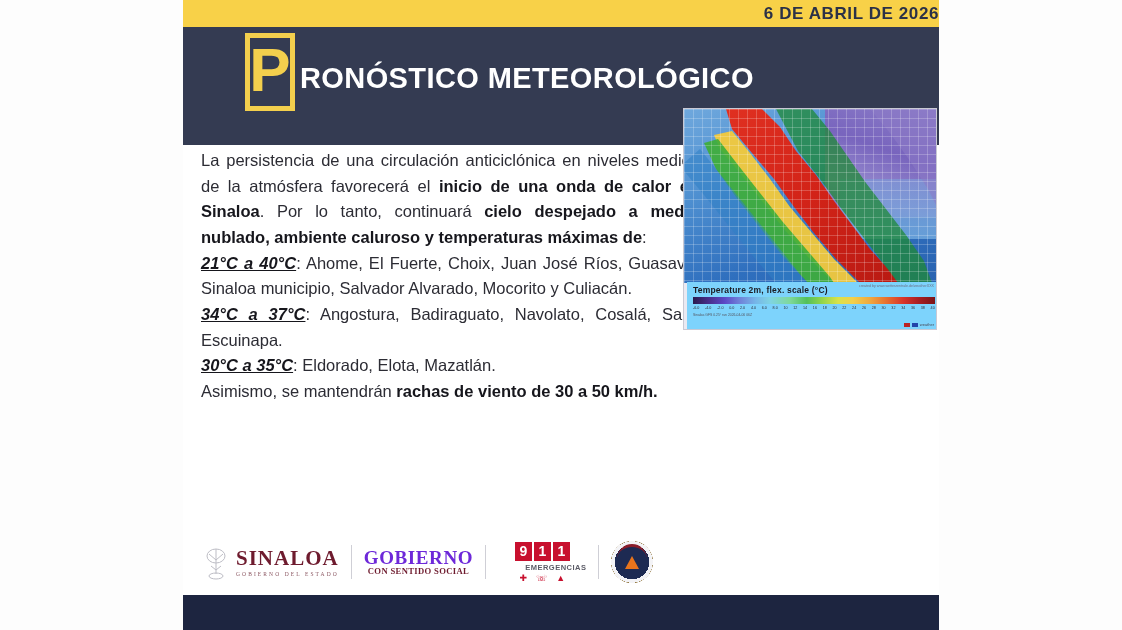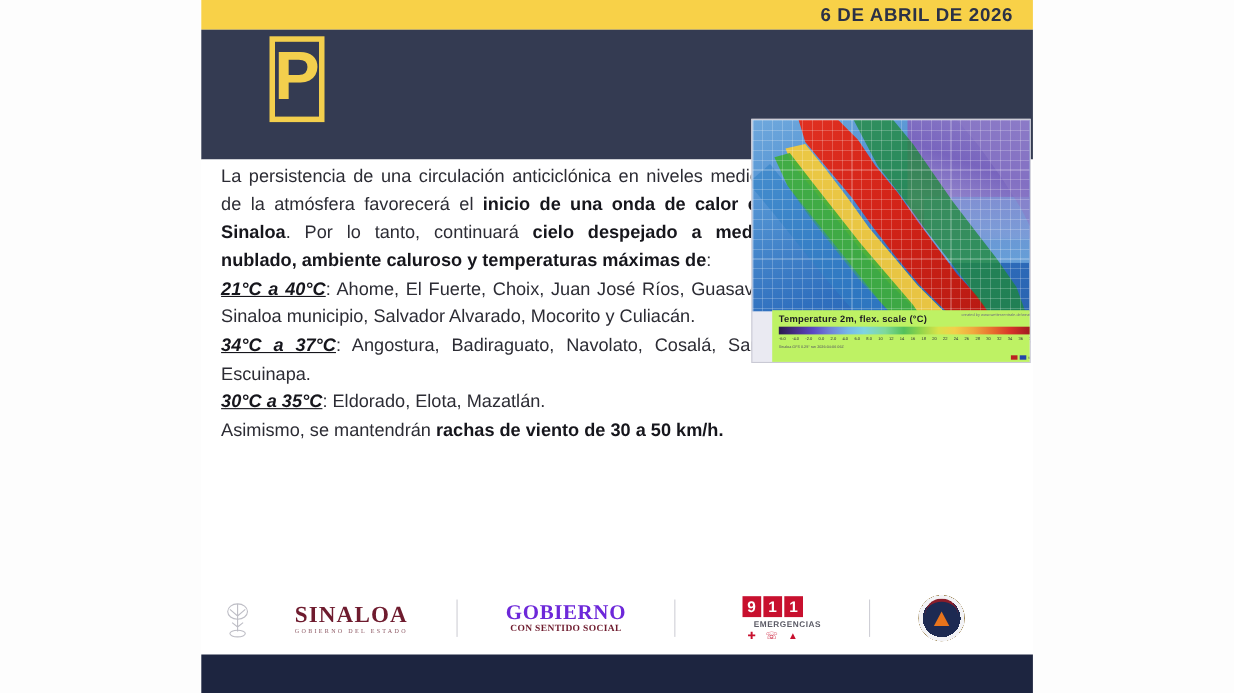--- a/index.html
+++ b/index.html
@@ -18,21 +18,21 @@
   }
 
   
   .datebar{
     position:absolute;left:0;top:0;width:756px;height:27px;
     background:#f8d148;
     display:flex;align-items:center;justify-content:flex-end;
   }
   .datebar .date{
     color:#2b3147;font-weight:bold;font-size:17px;
-    letter-spacing:.6px;padding-right:18px;
+    letter-spacing:.6px;padding-right:0;
     font-family:"Liberation Sans", sans-serif;
   }
 
   
   .header{
     position:absolute;left:0;top:27px;width:756px;height:118px;
     background:#343b52;
   }
   .logo-p{
     position:absolute;left:62px;top:6px;
@@ -80,22 +80,22 @@
   .mapbox{
     position:absolute;left:500px;top:-37px;
     width:254px;height:222px;
     background:#eaeaf2;
     overflow:hidden;
     border:1px solid #c9c9d4;
     box-sizing:border-box;
   }
   .mapimg{position:absolute;left:0;top:0;width:100%;height:174px;}
   .maplegend{
-    position:absolute;left:18px;bottom:0;width:100%;height:47px;
-    background:#bef264;
+    position:absolute;left:3px;bottom:0;width:100%;height:47px;
+    background:#7dd3fc;
   }
   .legend-title{
     position:absolute;left:6px;top:3px;
     font-size:8.5px;font-weight:bold;color:#1b1b22;
     letter-spacing:.2px;
   }
   .legend-credit{
     position:absolute;right:5px;top:2px;
     font-size:3.6px;color:#6d6d80;text-align:right;line-height:1.25;
   }
@@ -145,21 +145,21 @@
   }
 
   
   .footer{
     position:absolute;left:0;top:530px;width:756px;height:65px;
     background:#ffffff;
     display:flex;align-items:center;
   }
   .f-logos{
     position:absolute;left:18px;top:8px;
-    display:flex;align-items:center;height:48px;gap:32px;
+    display:flex;align-items:center;height:48px;
   }
   .eagle{
     width:30px;height:40px;
     display:flex;align-items:center;justify-content:center;
     opacity:.65;
   }
   .sinaloa-txt{margin-left:5px;}
   .sinaloa-txt .main{
     font-family:"Liberation Serif", serif;
     font-weight:bold;font-size:21px;color:#6e1b2e;letter-spacing:1px;
@@ -230,20 +230,21 @@
 
     <div class="datebar">
       <div class="date">6 DE ABRIL DE 2026</div>
     </div>
 
     <div class="header">
       <div class="logo-p">
         <span>P</span>
       </div>
       <div class="title">
+        <span>RONÓSTICO METEOROLÓGICO</span>
       </div>
       <div class="hora">HORA 7: 00 A. M</div>
     </div>
 
     <div class="ystripe"></div>
 
     <div class="body-wrap">
       <div class="bodytext">
 
         <p class="para1"><span>La persistencia de una circulación anticiclónica en niveles medios de la atmósfera favorecerá el </span><b>inicio de una onda de calor en Sinaloa</b><span>. Por lo tanto, continuará </span><b>cielo despejado a medio nublado, ambiente caluroso y temperaturas máximas de</b><span>:</span></p>

